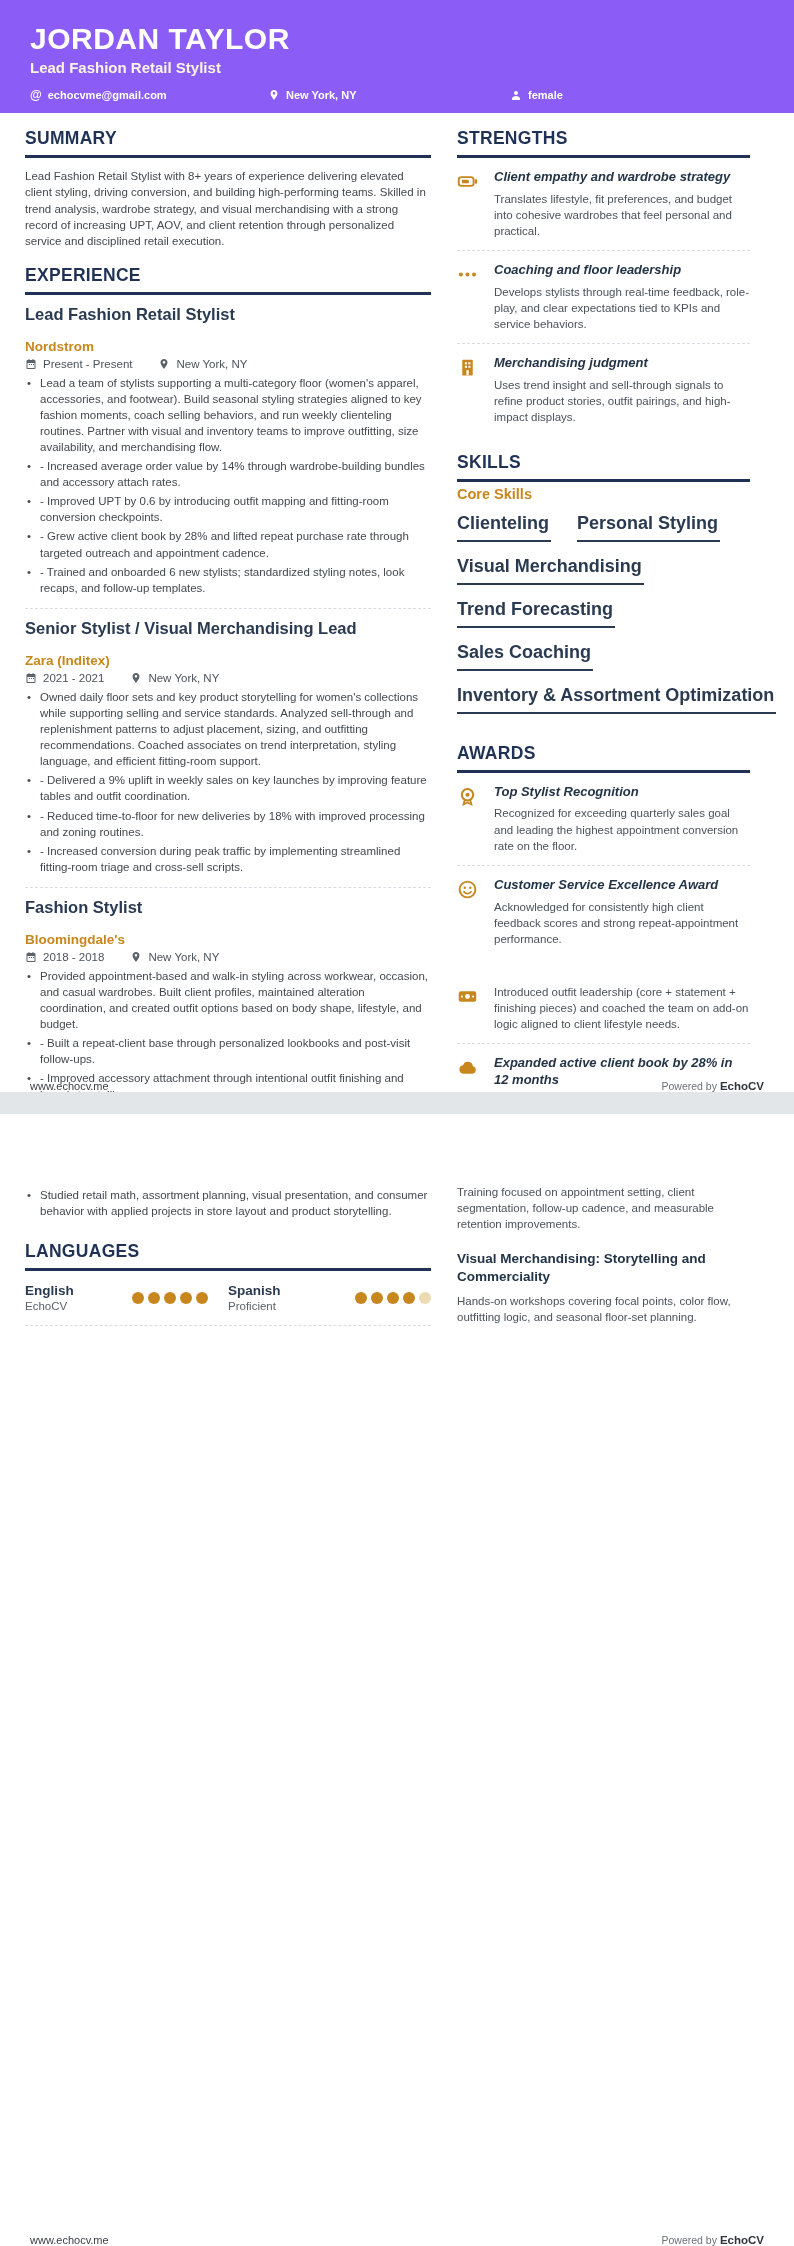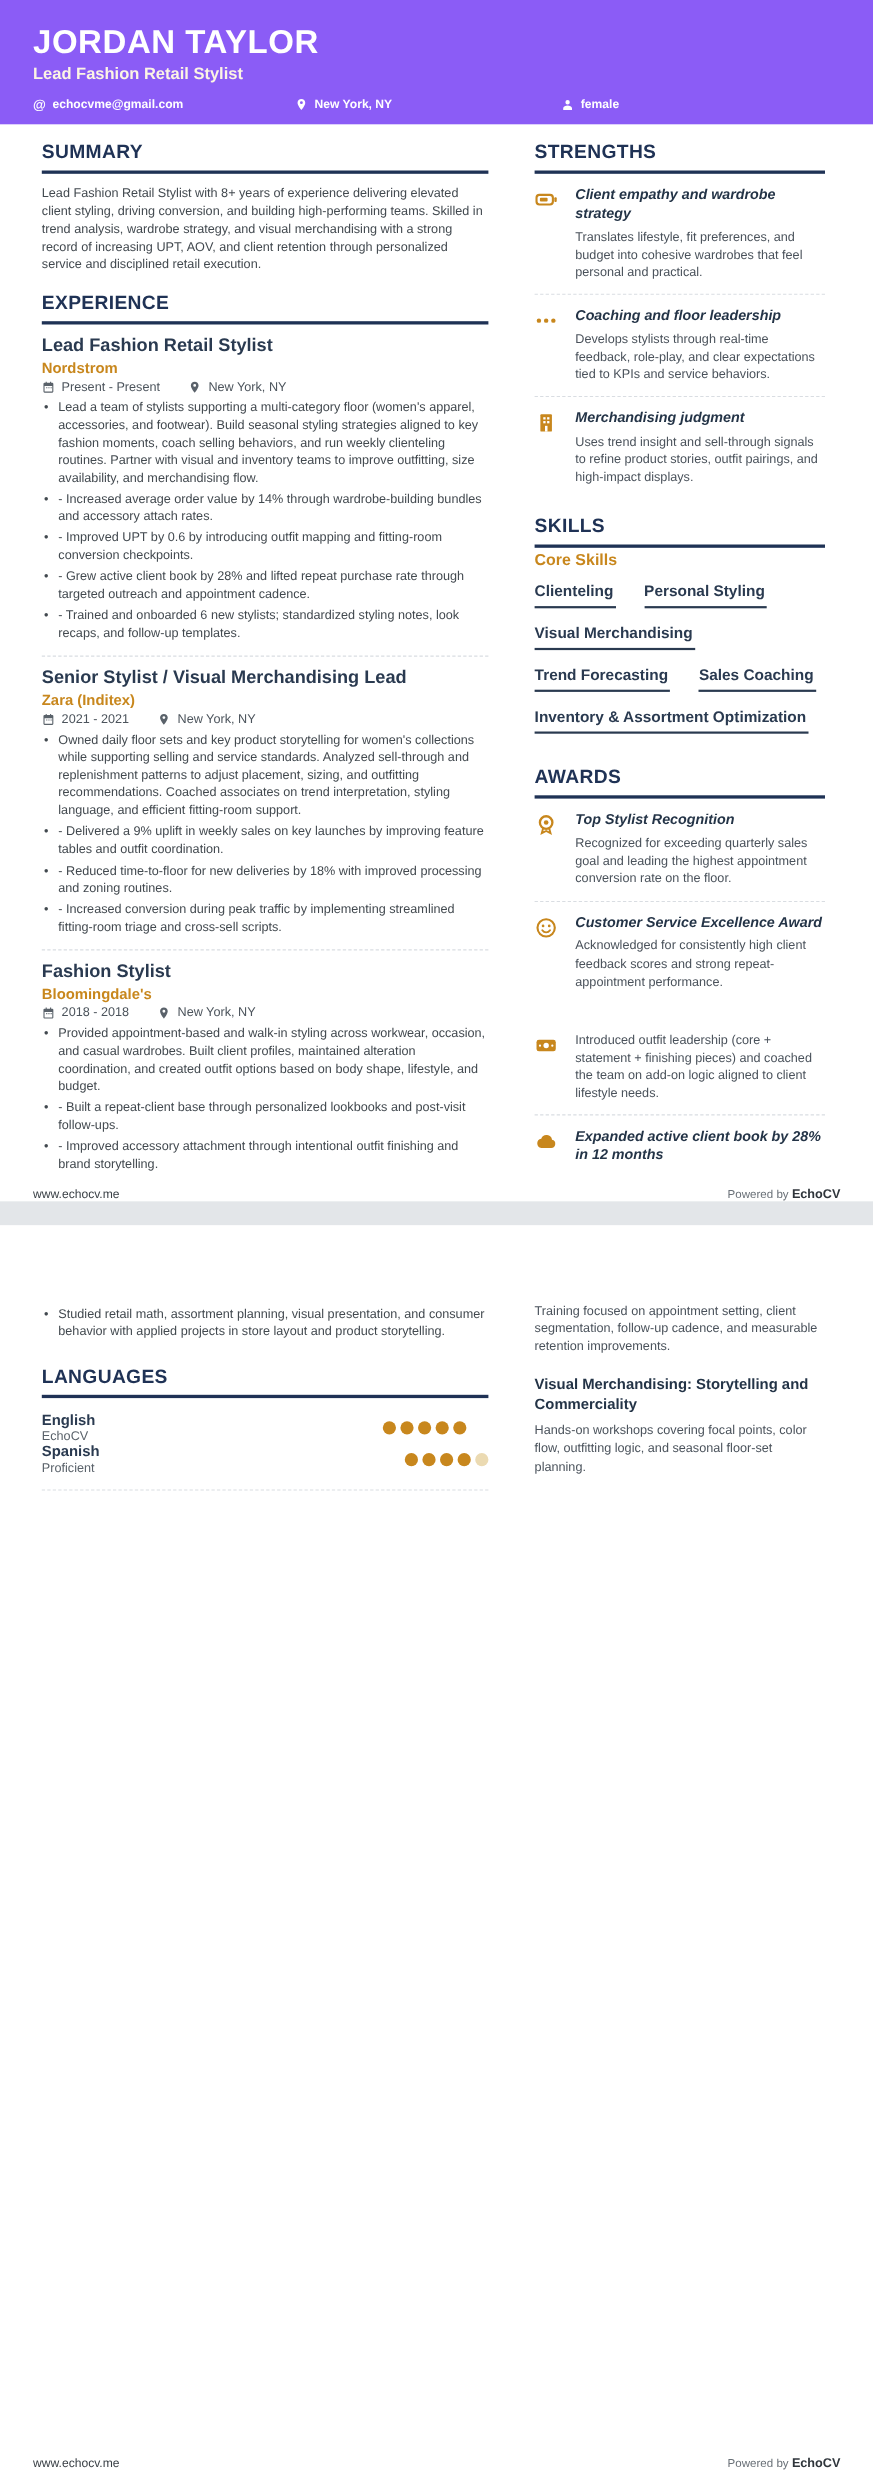--- a/index.html
+++ b/index.html
@@ -15,61 +15,61 @@
   .name { margin:0; padding-top:22px; font-size:30px; font-weight:800; letter-spacing:.5px; }
   .mast-title { margin-top:3px; font-size:15px; font-weight:700; color:#FCF4E4; }
   .contact-row { display:flex; align-items:center; margin-top:13px; font-size:11px; font-weight:700; }
   .contact { display:flex; align-items:center; gap:6px; }
   .contact.c-email { width:238px; }
   .contact.c-loc { width:242px; }
   .contact svg { width:12px; height:12px; }
   .at-glyph { font-size:12px; font-weight:700; line-height:1; }
 
   
-  .columns { display:flex; gap:42px; padding:0 44px 0 38px; box-sizing:border-box; }
+  .columns { display:flex; gap:26px; padding:0 44px 0 25px; box-sizing:border-box; }
   .col-left { flex:0 0 406px; width:406px; }
   .col-right { flex:1; min-width:0; }
 
   .section { margin-top:15px; }
   h2.sec { margin:0; font-size:17.5px; font-weight:800; color:#1F3255; letter-spacing:.3px;
            padding-bottom:6px; border-bottom:3px solid #1F3255; }
 
   .summary-text { margin:10px 0 0; font-size:11.5px; line-height:1.42; color:#42494F; }
 
   
   .entry { padding:10px 0 9px; border-bottom:1px dashed #D9DDE2; }
   .entry:last-child { border-bottom:none; }
   .entry h3 { margin:0; font-size:16.5px; font-weight:600; color:#2A3A50; }
-  .company { margin:3px 0 4px; font-size:13.5px; font-weight:700; color:#C8871D; }
+  .company { margin:15px 0 4px; font-size:13.5px; font-weight:700; color:#C8871D; }
   .meta { display:flex; align-items:center; gap:26px; margin:3px 0 5px; font-size:11.5px; color:#4C545C; }
   .meta .m { display:flex; align-items:center; gap:6px; }
   .meta svg { width:12px; height:12px; color:#5A626A; }
   ul.bullets { margin:3px 0 0; padding:0; list-style:none; }
   ul.bullets li { position:relative; padding-left:15px; margin-bottom:3px;
                   font-size:11.5px; line-height:1.4; color:#42494F; }
   ul.bullets li::before { content:"\2022"; position:absolute; left:2px; }
 
   
   .rc-item { display:flex; gap:13px; padding:11px 0; border-bottom:1px dashed #D9DDE2; }
   .rc-item:last-child { border-bottom:none; }
   .rc-icon { flex:0 0 24px; width:24px; color:#C8871D; padding-top:2px; }
   .rc-icon svg { width:21px; height:21px; }
   .rc-body h4 { margin:0 0 5px; font-size:13px; font-weight:700; color:#243447; line-height:1.3;font-style:italic; }
   .rc-body p { margin:0; font-size:11.5px; line-height:1.4; color:#4A525B; }
 
   .skills-group { margin:4px 0 11px; font-size:14.5px; font-weight:800; color:#C8871D; }
   .skill-chips { display:flex; flex-wrap:wrap; column-gap:26px; }
-  .chip { font-size:14px; font-weight:700; color:#2A3A50; border-bottom:2px solid #2A3A50;
+  .chip { font-size:18px; font-weight:700; color:#2A3A50; border-bottom:2px solid #2A3A50;
           padding:0 2px 6px 0; margin-bottom:14px; white-space:nowrap; }
 
   .training-title { margin-top:13px; font-size:13.5px; font-weight:700; color:#243447; line-height:1.3; }
   .training-desc { margin:8px 0 0; font-size:11.5px; line-height:1.4; color:#4A525B; }
 
   
-  .lang-row { display:flex; margin-top:12px; padding-bottom:13px; border-bottom:1px dashed #D9DDE2;flex-direction:column; }
+  .lang-row { display:flex; margin-top:12px; padding-bottom:13px; border-bottom:1px dashed #D9DDE2; }
   .lang { flex:1; display:flex; align-items:center; }
   .lang-name { font-size:13.5px; font-weight:700; color:#2A3A50; }
   .lang-level { margin-top:2px; font-size:11.5px; color:#5A626A; }
   .dots { display:flex; gap:4px; margin-left:auto; }
   .lang.first .dots { margin-right:20px; }
   .dot { width:12px; height:12px; border-radius:50%; background:#C8871D; }
   .dot.empty { background:#EBDAB2; }
 
   
   .page-footer { position:absolute; left:30px; right:30px; bottom:0;

